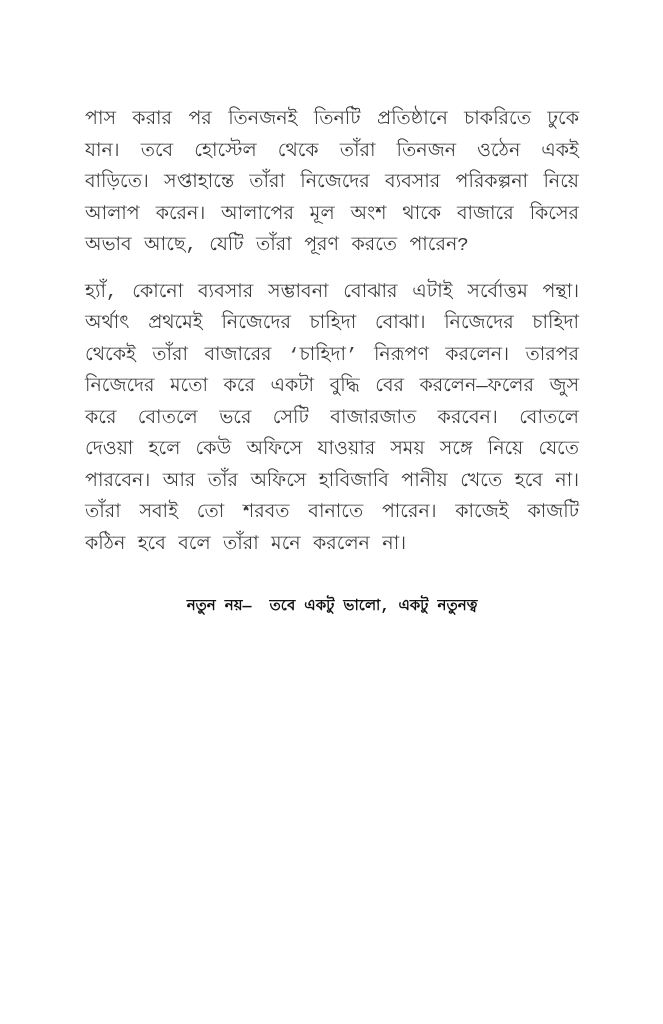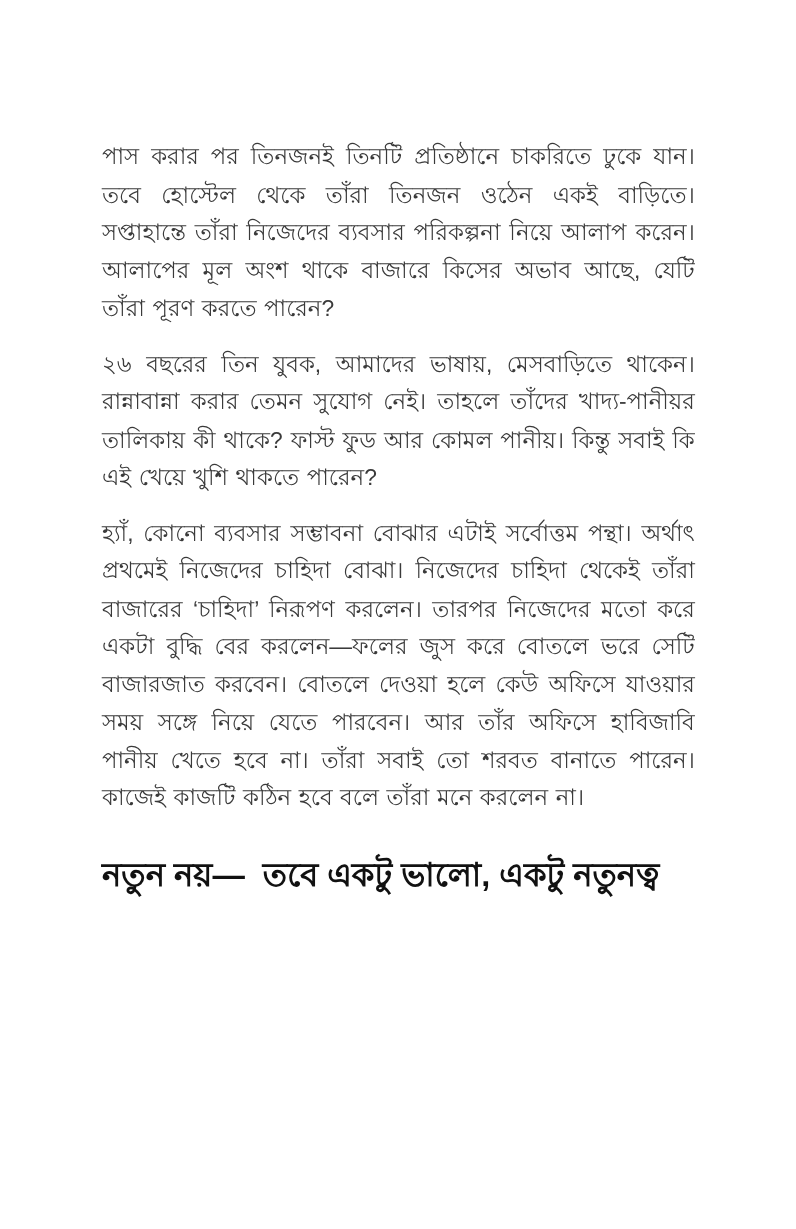--- a/index.html
+++ b/index.html
@@ -5,48 +5,48 @@
   * { margin: 0; padding: 0; box-sizing: border-box; }
 
   html, body {
     background: #ffffff;
   }
 
   .page {
     position: relative;
     width: 663px;
     height: 776px;
-    margin: 12px auto;
+    margin: 0 auto;
     background: #ffffff;
     overflow: hidden;
-    font-family: Liberation Sans, sans-serif;
+    font-family: Liberation Mono, monospace;
   }
 
   .text-block {
     position: absolute;
     top: 104px;
     left: 85px;
     width: 494px;
   }
 
   .body-para {
     font-size: 19px;
     line-height: 31.5px;
     color: #3a3a3a;
     text-align: justify;
     margin-bottom: 15px;
     word-spacing: 1px;
   }
 
   .section-heading {
-    font-size: 27px;
+    font-size: 15px;
     line-height: 30px;
     font-weight: bold;
     color: #111111;
-    text-align: left;
+    text-align: center;
     margin-top: 32px;
     margin-bottom: 24px;
     white-space: pre-wrap;
   }
 
   .page-footer {
     position: absolute;
     right: 85px;
     top: 932px;
     font-size: 17px;
@@ -65,21 +65,20 @@
 </style>
 </head>
 <body>
 
 <div class="page">
 
   <div class="text-block">
 
     <p class="body-para">পাস করার পর তিনজনই তিনটি প্রতিষ্ঠানে চাকরিতে ঢুকে যান। তবে হোস্টেল থেকে তাঁরা তিনজন ওঠেন একই বাড়িতে। সপ্তাহান্তে তাঁরা নিজেদের ব্যবসার পরিকল্পনা নিয়ে আলাপ করেন। আলাপের মূল অংশ থাকে বাজারে কিসের অভাব আছে, যেটি তাঁরা পূরণ করতে পারেন?</p>
 
-    <p class="body-para">২৬ বছরের তিন যুবক, আমাদের ভাষায়, মেসবাড়িতে থাকেন। রান্নাবান্না করার তেমন সুযোগ নেই। তাহলে তাঁদের খাদ্য-পানীয়র তালিকায় কী থাকে? ফাস্ট ফুড আর কোমল পানীয়। কিন্তু সবাই কি এই খেয়ে খুশি থাকতে পারেন?</p>
 
 
     <p class="body-para">হ্যাঁ, কোনো ব্যবসার সম্ভাবনা বোঝার এটাই সর্বোত্তম পন্থা। অর্থাৎ প্রথমেই নিজেদের চাহিদা বোঝা। নিজেদের চাহিদা থেকেই তাঁরা বাজারের ‘চাহিদা’ নিরূপণ করলেন। তারপর নিজেদের মতো করে একটা বুদ্ধি বের করলেন—ফলের জুস করে বোতলে ভরে সেটি বাজারজাত করবেন। বোতলে দেওয়া হলে কেউ অফিসে যাওয়ার সময় সঙ্গে নিয়ে যেতে পারবেন। আর তাঁর অফিসে হাবিজাবি পানীয় খেতে হবে না। তাঁরা সবাই তো শরবত বানাতে পারেন। কাজেই কাজটি কঠিন হবে বলে তাঁরা মনে করলেন না।</p>
 
     <h2 class="section-heading">নতুন নয়—  তবে একটু ভালো, একটু নতুনত্ব</h2>
 
 
   </div>
 
   <div class="page-footer">

